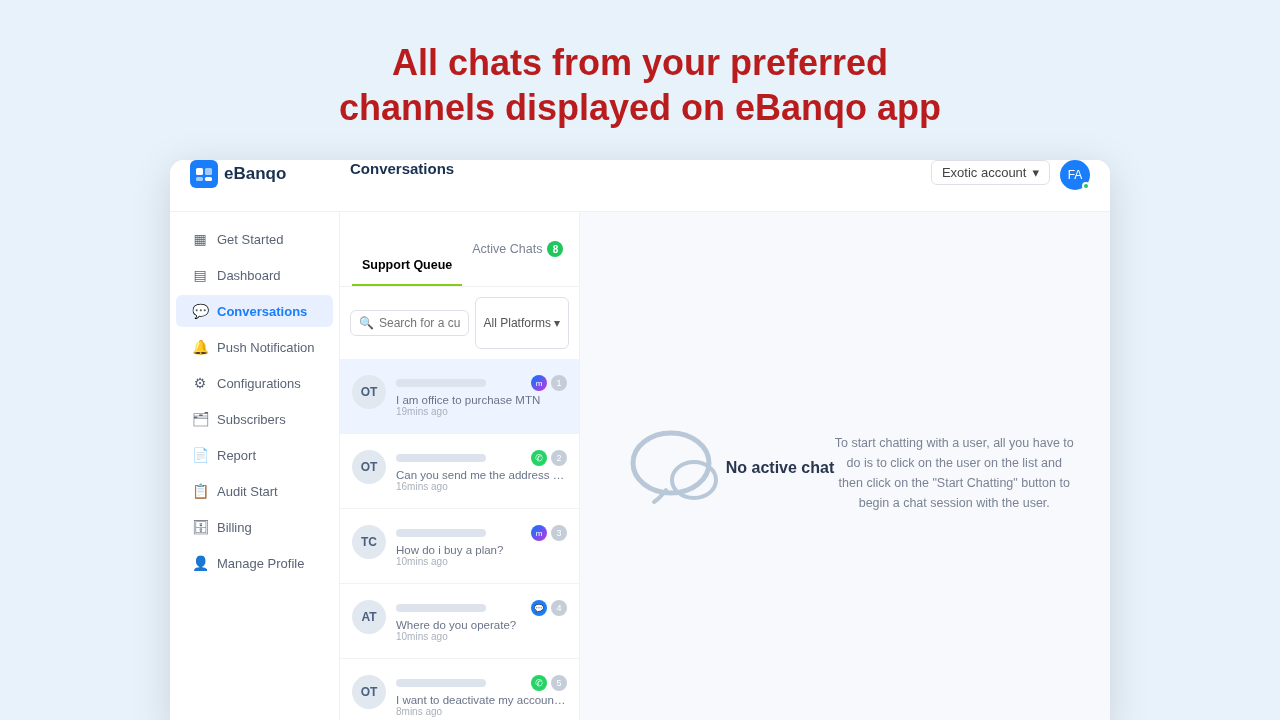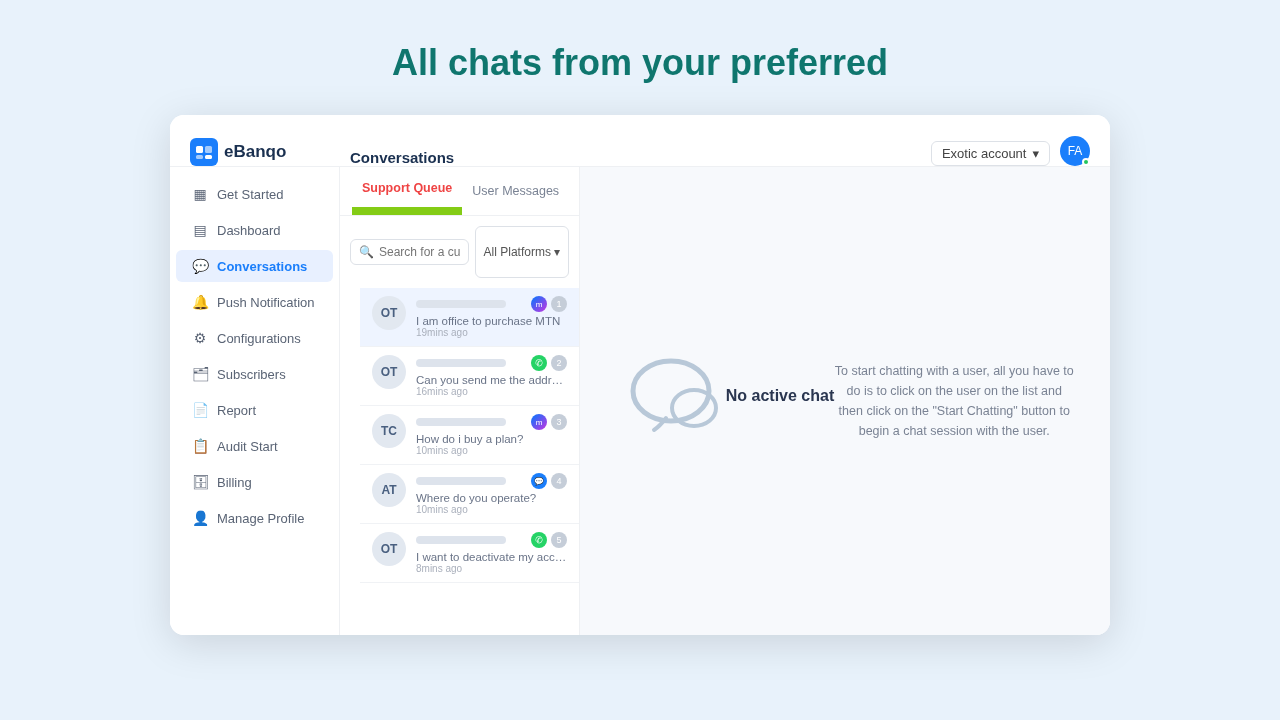--- a/index.html
+++ b/index.html
@@ -7,42 +7,42 @@
       background: #e8f2fb;
       font-family: -apple-system, BlinkMacSystemFont, 'Segoe UI', sans-serif;
       min-height: 720px;
       display: flex;
       flex-direction: column;
       align-items: center;
     }
     .hero-text {
       text-align: center;
       padding: 40px 20px 30px;
-      color: #0f766e;
+      color: #b91c1c;
     }
     .hero-text h1 {
       font-size: 36px;
       font-weight: 800;
       line-height: 1.25;
       max-width: 700px;
     }
     .app-window {
       width: 940px;
       background: #fff;
       border-radius: 14px;
       box-shadow: 0 8px 40px rgba(0,0,0,0.13);
       overflow: hidden;
       display: flex;
       flex-direction: column;
       min-height: 520px;
     }
     
     .top-bar {
       display: flex;
-      align-items: flex-end;
+      align-items: flex-start;
       padding: 0 20px;
       height: 52px;
       background: #fff;
       border-bottom: 1px solid #eef0f3;
     }
     .logo-area {
       display: flex;
       align-items: center;
       gap: 6px;
       width: 160px;
@@ -164,23 +164,24 @@
       font-size: 12.5px;
       color: #7a8394;
       cursor: pointer;
       border-bottom: 2px solid transparent;
       white-space: nowrap;
       display: flex;
       align-items: center;
       gap: 5px;
     }
     .tab.active {
-      color: #ef4444;
-      border-bottom: 8px solid #84cc16;
+      color: #000000;
+      border-bottom: 2px solid #84cc16;
       font-weight: 600;
+      margin-top: 32px;
     }
     .badge-green {
       background: #22c55e;
       color: #fff;
       border-radius: 50%;
       font-size: 10px;
       width: 16px;
       height: 16px;
       display: flex;
       align-items: center;
@@ -223,26 +224,25 @@
       font-size: 12px;
       color: #555;
       cursor: pointer;
       background: #fff;
       white-space: nowrap;
     }
     
     .chat-item {
       display: flex;
       align-items: flex-start;
-      padding: 8px 12px;
+      padding: 16px 12px;
       border-bottom: 1px solid #f0f2f5;
       cursor: pointer;
       background: #fff;
       gap: 10px;
-      margin-left: 20px;
     }
     .chat-item.selected { background: #eef4ff; }
     .chat-avatar {
       width: 34px;
       height: 34px;
       border-radius: 50%;
       background: #e2e8f0;
       display: flex;
       align-items: center;
       justify-content: center;
@@ -353,20 +353,21 @@
       color: white;
       font-size: 9px;
     }
   </style>
 </head>
 <body>
 
 <div class="hero-text">
   <h1>
     <span>All chats from your preferred</span><br>
+    <span>channels displayed on eBanqo app</span>
   </h1>
 </div>
 
 <div class="app-window">
 
   <div class="top-bar">
     <div class="logo-area">
       <svg class="logo-icon" viewBox="0 0 28 28" fill="none">
         <rect width="28" height="28" rx="6" fill="#1a7efb"></rect>
         <rect x="6" y="8" width="7" height="7" rx="1.5" fill="#fff"></rect>
@@ -434,20 +435,24 @@
 
     <div class="content-area">
 
       <div class="conv-list">
 
         <div class="tabs">
           <div class="tab active">
             <span>Support Queue</span>
           </div>
           <div class="tab">
+            <span>Active Chats</span>
+            <span class="badge-green">8</span>
+          </div>
+          <div class="tab">
             <span>User Messages</span>
           </div>
           <div class="tab">
             <span>Failed Responses</span>
           </div>
         </div>
 
         <div class="search-filter">
           <div class="search-box">
             <span style="color:#aab0bc;font-size:12px;">🔍</span>

